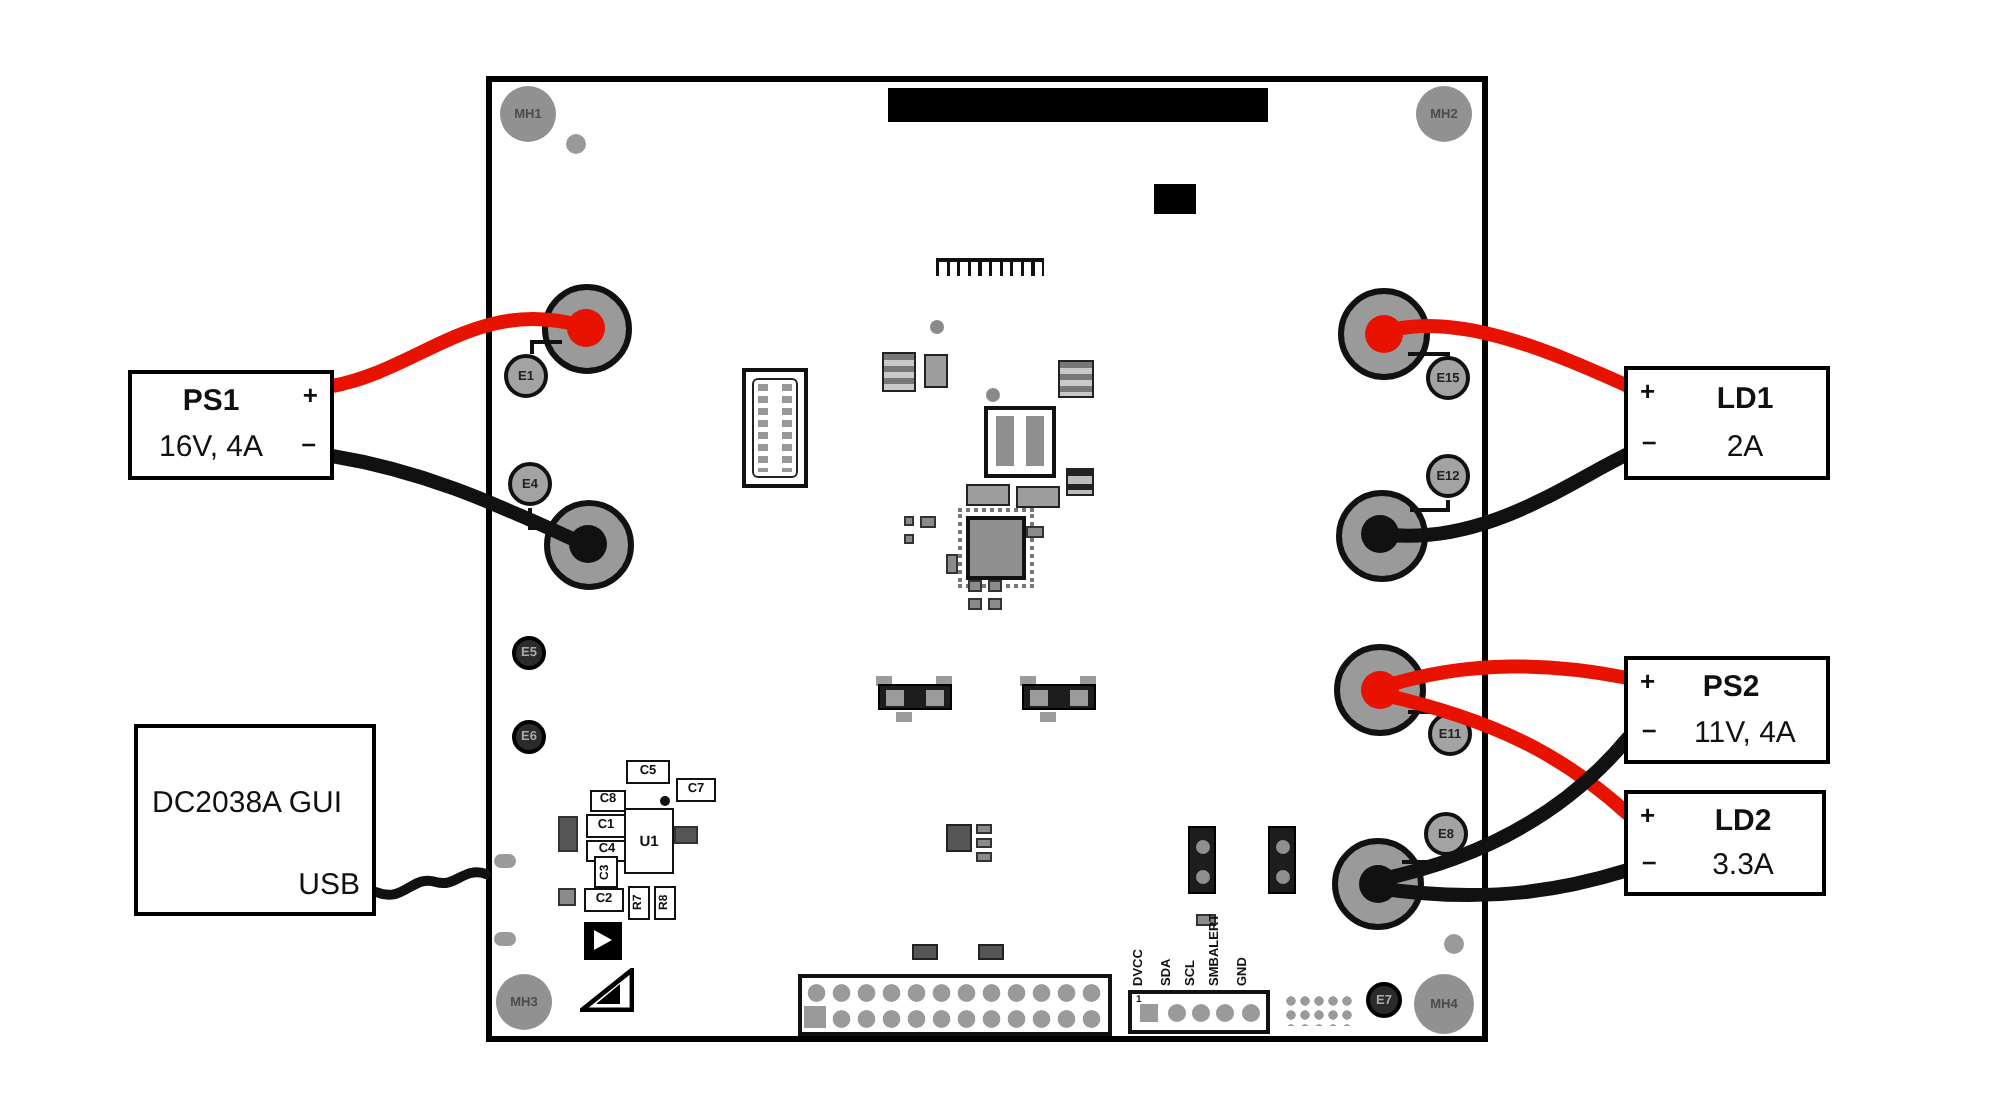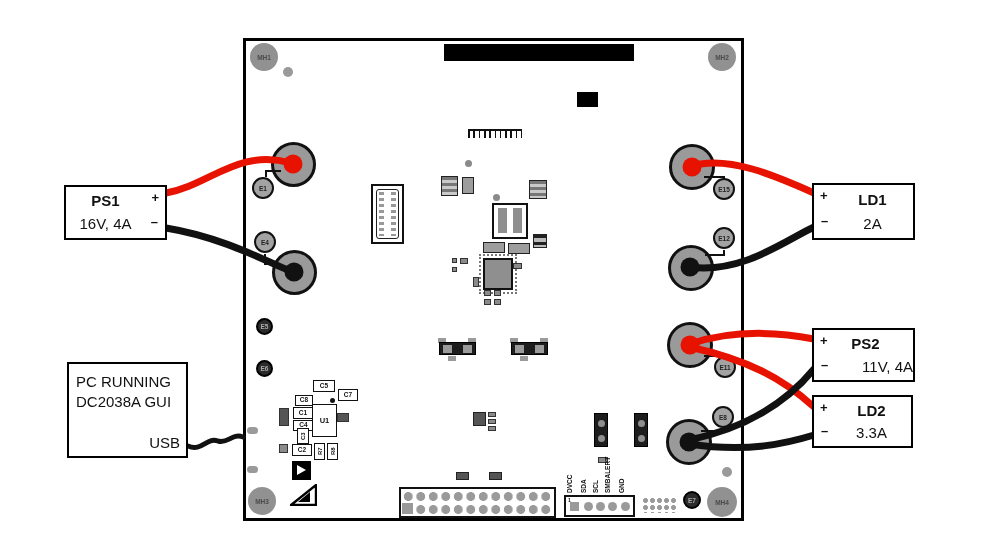--- a/index.html
+++ b/index.html
@@ -314,27 +314,26 @@
   <div class="extbox" style="left:812px;top:183px;width:103px;height:57px;">
     <span class="sign" style="left:6px;top:4px;">+</span>
     <span class="sign" style="left:7px;bottom:11px;">–</span>
     <div class="ext-name" style="left:18px;right:0;top:7px;">LD1</div>
     <div class="ext-rating" style="left:18px;right:0;top:31px;">2A</div>
   </div>
   <div class="extbox" style="left:812px;top:328px;width:103px;height:54px;">
     <span class="sign" style="left:6px;top:4px;">+</span>
     <span class="sign" style="left:7px;bottom:9px;">–</span>
     <div class="ext-name" style="left:4px;right:0;top:6px;">PS2</div>
-    <div class="ext-rating" style="left:18px;right:0;top:29px;text-align:right;">11V, 4A</div>
+    <div class="ext-rating" style="left:18px;right:0;top:29px;">11V, 4A</div>
   </div>
   <div class="extbox" style="left:812px;top:395px;width:101px;height:53px;">
     <span class="sign" style="left:6px;top:4px;">+</span>
     <span class="sign" style="left:7px;bottom:9px;">–</span>
     <div class="ext-name" style="left:18px;right:0;top:6px;">LD2</div>
     <div class="ext-rating" style="left:18px;right:0;top:28px;">3.3A</div>
   </div>
   <div class="extbox" style="left:67px;top:362px;width:121px;height:96px;">
-    <div class="abs" style="left:7px;top:6px;font-size:15px;line-height:1.55;">PC RUNNING</div>
     <div class="abs" style="left:7px;top:29px;font-size:15px;">DC2038A GUI</div>
     <div class="abs" style="right:6px;bottom:5px;font-size:15px;">USB</div>
   </div>
 
 </div>
 
 </body></html>

